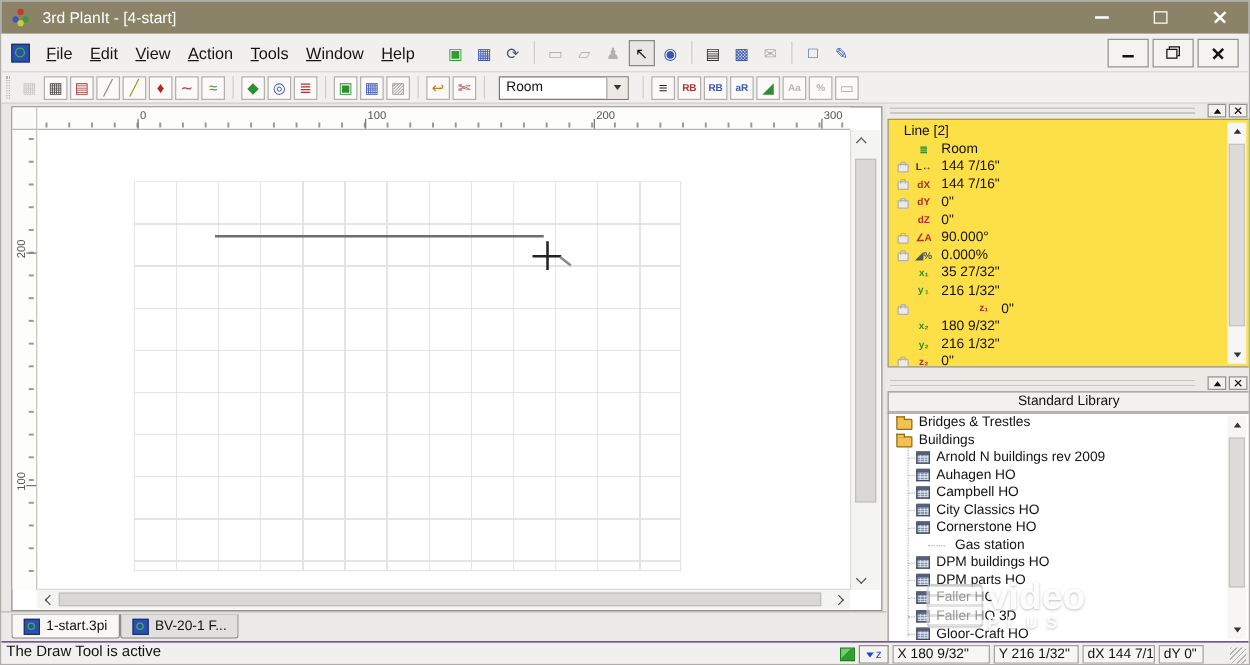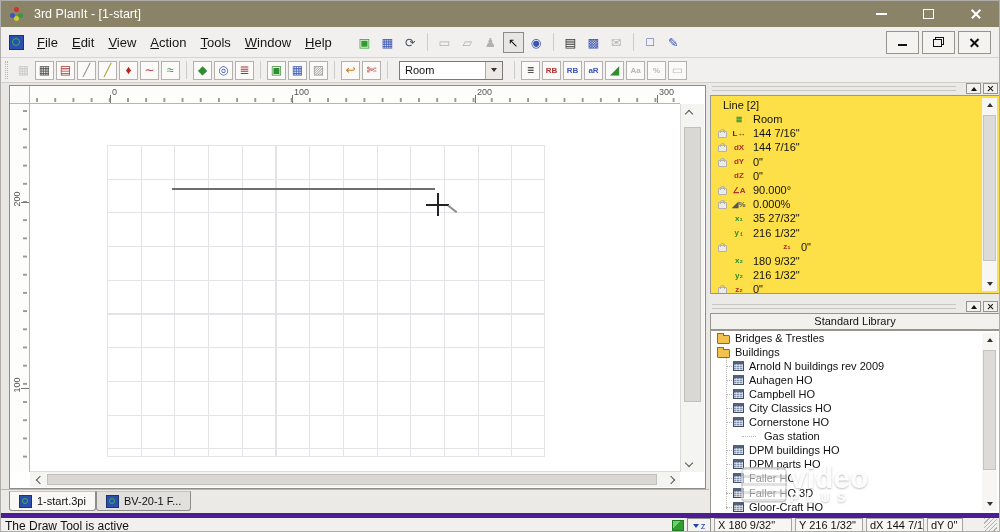--- a/index.html
+++ b/index.html
@@ -148,22 +148,22 @@
 
   
   .tabbar{position:absolute;left:0;top:488px;width:708px;height:24px;background:#eceae6;border-top:1px solid #b9b7b3;
           display:flex;align-items:flex-start;padding-left:8px;box-sizing:border-box;}
   .tab{height:20px;margin-top:1px;display:flex;align-items:center;gap:5px;padding:0 9px;font-size:11px;color:#111;
        border:1px solid #8f8d89;border-top:1px solid #c5c3bf;border-radius:0 0 3px 3px;box-sizing:border-box;}
   .tab.active{background:#f9f8f5;}
   .tab.inactive{background:#e2e0dc;}
   .dicon{width:11px;height:11px;background:#2b4fae;border:1px solid #1c336f;position:relative;flex:none;}
   .dicon::after{content:"";position:absolute;left:2px;top:2px;width:4px;height:4px;border:1.4px solid #43b14b;border-radius:50%;}
-  .statusbar{position:absolute;left:0;top:512px;right:0;height:20px;background:#f1f0ee;border-top:5px solid #4c1d95;
-             display:flex;align-items:center;font-size:12px;color:#111;box-sizing:border-box;}
+  .statusbar{position:absolute;left:0;top:512px;right:0;height:20px;background:#f1f0ee;border-top:1px solid #4c1d95;
+             display:flex;font-size:12px;color:#111;box-sizing:border-box;}
   .status-msg{margin-left:4px;}
   .status-right{margin-left:auto;display:flex;align-items:center;gap:3px;margin-right:36px;}
   .cube{width:12px;height:11px;background:linear-gradient(135deg,#6fd06f 0 40%,#2f9e2f 40%);border:1px solid #1e7a1e;box-sizing:border-box;}
   .zbtn{width:24px;height:15px;border:1px solid #908e8a;background:#f4f3f0;font-size:9.5px;color:#2244bb;
         display:flex;align-items:center;justify-content:center;gap:2px;box-sizing:border-box;}
   .zarrow{width:0;height:0;border-left:3px solid transparent;border-right:3px solid transparent;border-top:4px solid #2244bb;}
   .sfield{height:15px;border:1px solid #a5a39f;background:#f7f6f3;font-size:11px;line-height:13px;padding:0 3px;
           white-space:nowrap;overflow:hidden;box-sizing:border-box;}
   .grip-resize{position:absolute;right:2px;bottom:2px;width:13px;height:13px;
                background:repeating-linear-gradient(-45deg,transparent 0 2px,#b5b3af 2px 3px);}
@@ -173,21 +173,21 @@
 
 <div class="app">
 
   <div class="titlebar">
     <div class="appicon">
         <i></i>
         <i></i>
         <i></i>
         <i></i>
       </div>
-    <div class="title-text">3rd PlanIt - [1-start]</div>
+    <div class="title-text">3rd PlanIt - [4-start]</div>
     <div class="tb-controls">
       <div class="tb-btn">
           <span class="glyph-min"></span>
         </div>
       <div class="tb-btn">
           <span class="glyph-max"></span>
         </div>
       <div class="tb-btn">
           <span class="glyph-x">
             <i></i>

